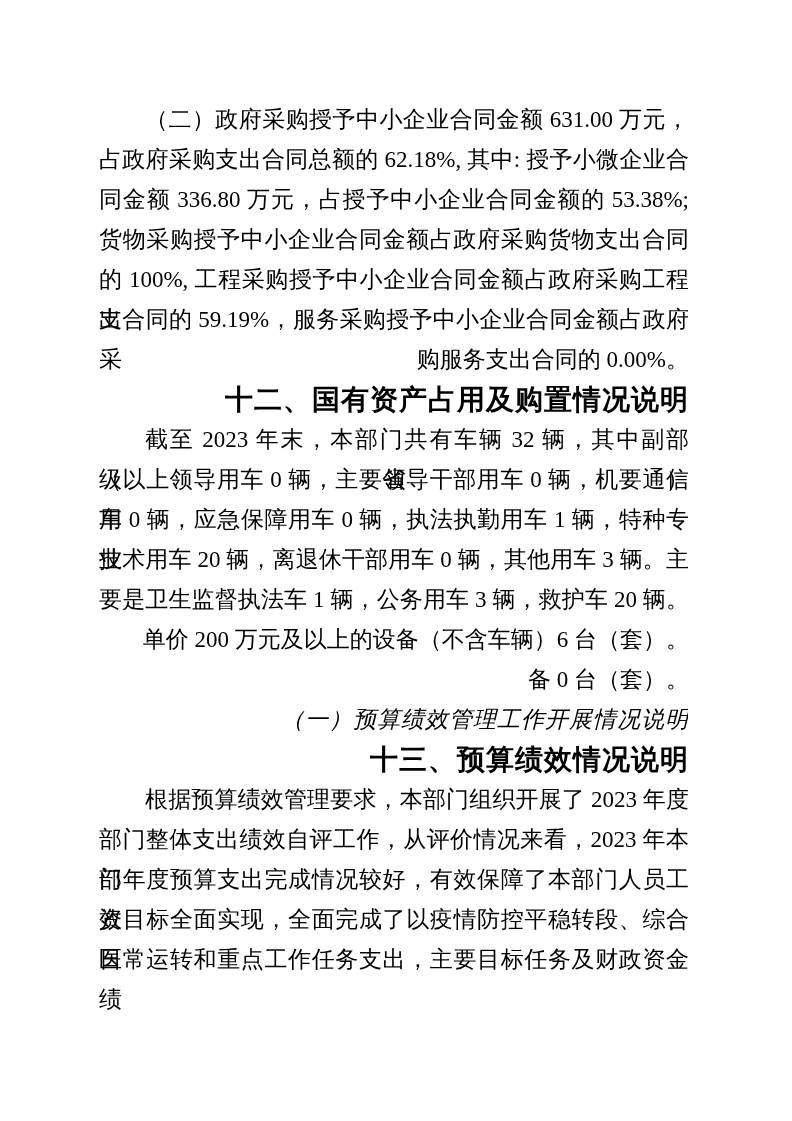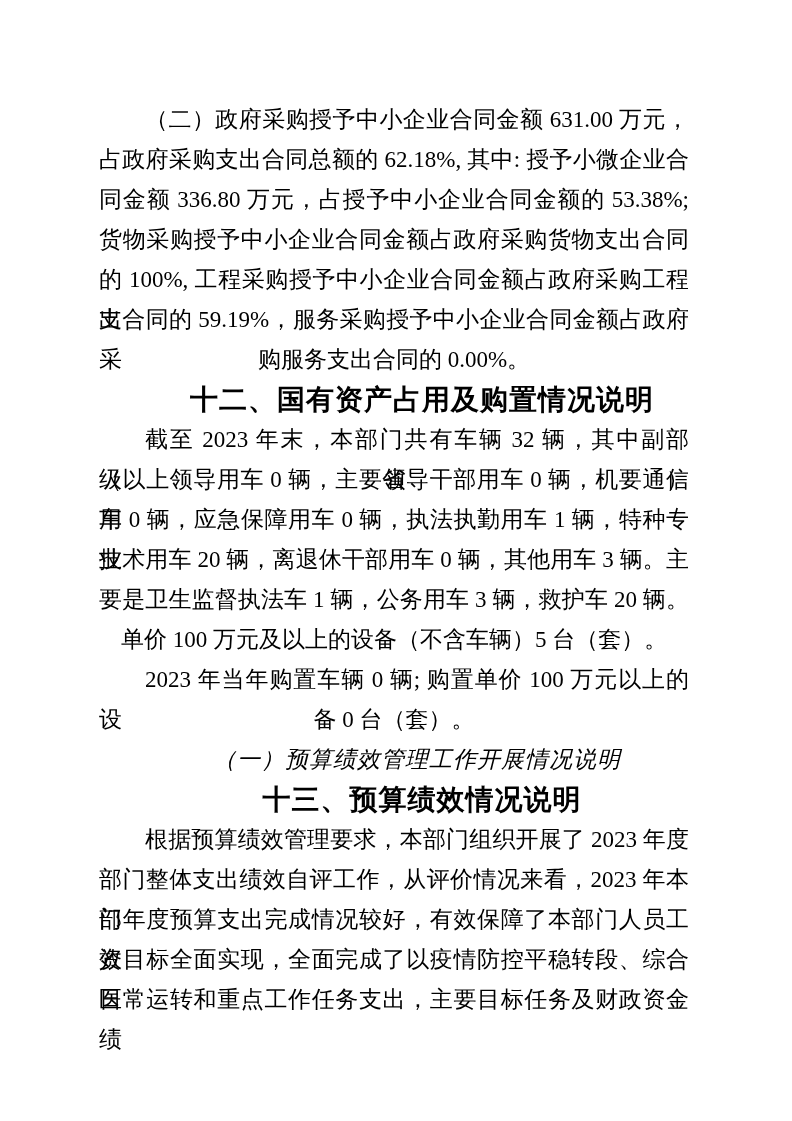--- a/index.html
+++ b/index.html
@@ -19,21 +19,21 @@
     left: 99px;
     top: 100px;
     width: 590px;
   }
   .line {
     font-family: "Liberation Serif", "DejaVu Serif", serif;
     font-size: 23px;
     line-height: 40px;
     height: 40px;
     color: #000000;
-    text-align: center;
+    text-align: right;
     white-space: normal;
   }
   .line.just {
     text-align: justify;
     text-align-last: justify;
     text-justify: inter-character;
   }
   .line.first {
     text-indent: 2em;
   }
@@ -59,22 +59,21 @@
       <div class="line body just">货物采购授予中小企业合同金额占政府采购货物支出合同</div>
       <div class="line body just">的 100%, 工程采购授予中小企业合同金额占政府采购工程支</div>
       <div class="line body just">出合同的 59.19%，服务采购授予中小企业合同金额占政府采</div>
       <div class="line body">购服务支出合同的 0.00%。</div>
       <div class="line heading first">十二、国有资产占用及购置情况说明</div>
       <div class="line body first just">截至 2023 年末，本部门共有车辆 32 辆，其中副部（省）</div>
       <div class="line body just">级以上领导用车 0 辆，主要领导干部用车 0 辆，机要通信用</div>
       <div class="line body just">车 0 辆，应急保障用车 0 辆，执法执勤用车 1 辆，特种专业</div>
       <div class="line body just">技术用车 20 辆，离退休干部用车 0 辆，其他用车 3 辆。主</div>
       <div class="line body just">要是卫生监督执法车 1 辆，公务用车 3 辆，救护车 20 辆。</div>
-      <div class="line body">单价 100 万元及以上的设备（不含车辆）5 台（套）。</div>
-      <div class="line body first just">2023 年当年购置车辆 0 辆; 购置单价 100 万元以上的设</div>
+      <div class="line body">单价 200 万元及以上的设备（不含车辆）6 台（套）。</div>
       <div class="line body">备 0 台（套）。</div>
       <div class="line subheading first">（一）预算绩效管理工作开展情况说明</div>
       <div class="line heading first">十三、预算绩效情况说明</div>
       <div class="line body first just">根据预算绩效管理要求，本部门组织开展了 2023 年度</div>
       <div class="line body just">部门整体支出绩效自评工作，从评价情况来看，2023 年本部</div>
       <div class="line body just">门年度预算支出完成情况较好，有效保障了本部门人员工资、</div>
       <div class="line body just">效目标全面实现，全面完成了以疫情防控平稳转段、综合医</div>
       <div class="line body just">日常运转和重点工作任务支出，主要目标任务及财政资金绩</div>
     </div>
 </div>

